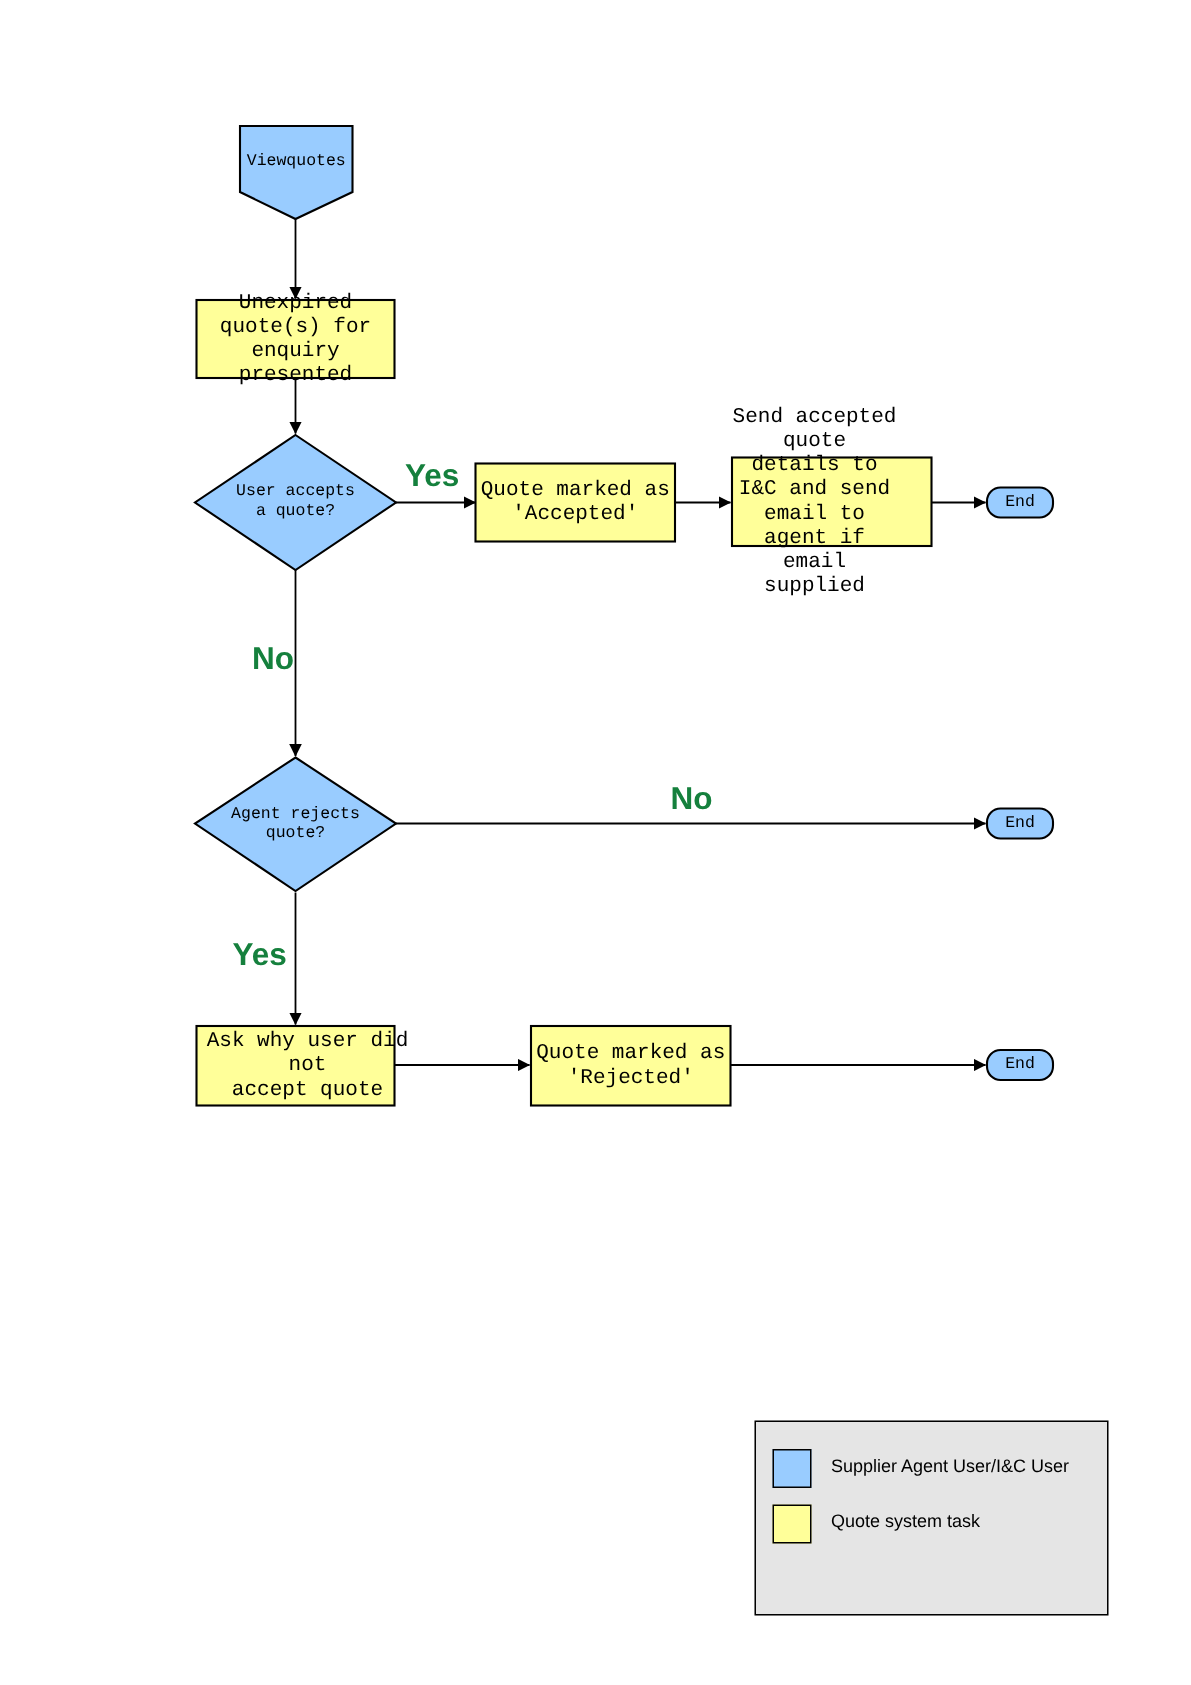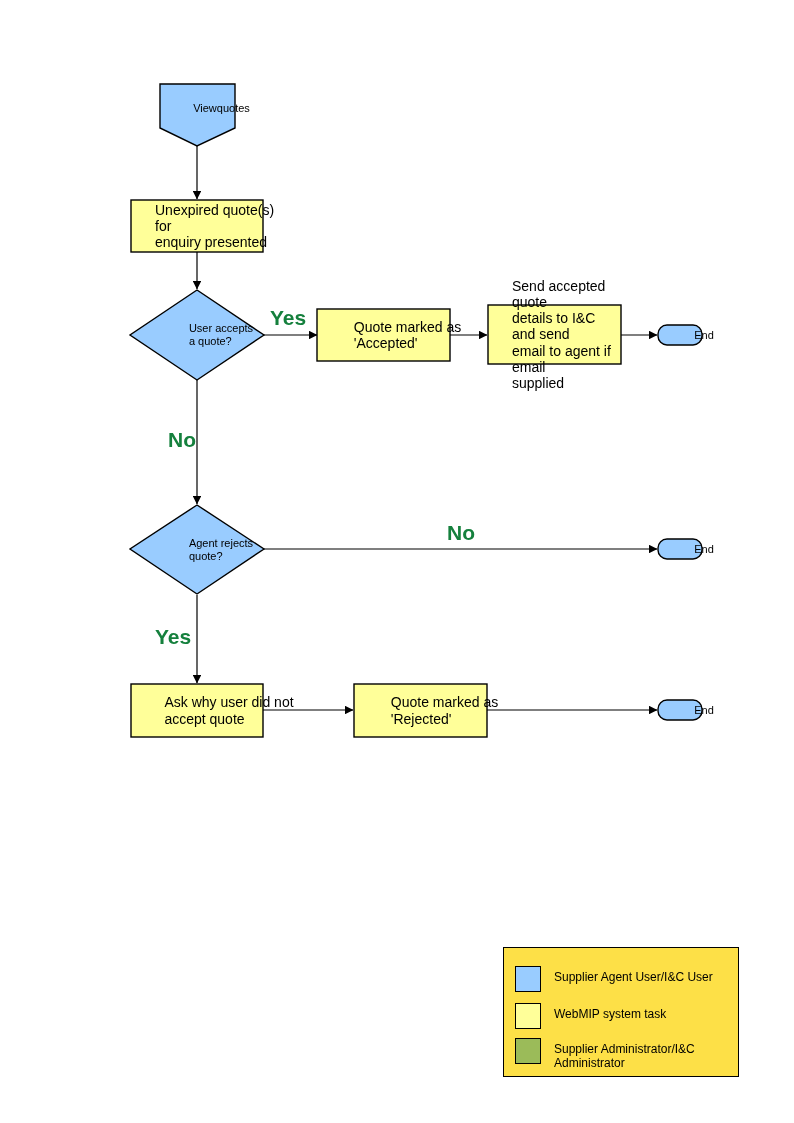--- a/index.html
+++ b/index.html
@@ -19,47 +19,46 @@
     position: absolute;
     left: 0; top: 0;
     width: 794px;
     height: 1123px;
   }
   .node-label {
     position: absolute;
     display: flex;
     align-items: center;
     justify-content: center;
-    text-align: left;
-    font-family: Liberation Sans, sans-serif;
+    text-align: center;
+    font-family: Liberation Mono, monospace;
     color: #000000;
     pointer-events: none;
     line-height: 1.15;
-    padding-left: 24px;
   }
   .lbl-start  { font-size: 11px; }
   .lbl-proc   { font-size: 14px; }
   .lbl-dec    { font-size: 11px; }
   .lbl-end    { font-size: 11px; }
   .edge-label {
     position: absolute;
     font-family: "Liberation Sans", sans-serif;
     font-size: 21px;
     color: #15803d;
     white-space: nowrap;
     font-weight: bold;
   }
   .legend-box {
     position: absolute;
     left: 503px;
     top: 947px;
     width: 236px;
     height: 130px;
     border: 1px solid #000000;
-    background: #fde047;
+    background: #e5e5e5;
     box-sizing: border-box;
   }
   .legend-row {
     position: absolute;
     display: flex;
     align-items: flex-start;
     left: 11px;
   }
   .legend-swatch {
     width: 26px;
@@ -175,22 +174,17 @@
 
 <div class="legend-box">
 
   <div class="legend-row" style="top:18px;">
     <span class="legend-swatch" style="background:#99CCFF;"></span>
     <span class="legend-text" style="white-space: pre-line;">Supplier Agent User/I&amp;C User</span>
   </div>
 
   <div class="legend-row" style="top:55px;">
     <span class="legend-swatch" style="background:#FFFF99;"></span>
-    <span class="legend-text" style="white-space: pre-line;">WebMIP system task</span>
+    <span class="legend-text" style="white-space: pre-line;">Quote system task</span>
   </div>
 
-  <div class="legend-row" style="top:90px;">
-    <span class="legend-swatch" style="background:#9BBB59;"></span>
-    <span class="legend-text" style="white-space: pre-line;">Supplier Administrator/I&amp;C
-Administrator</span>
-  </div>
 
 </div>
 
 </body></html>

